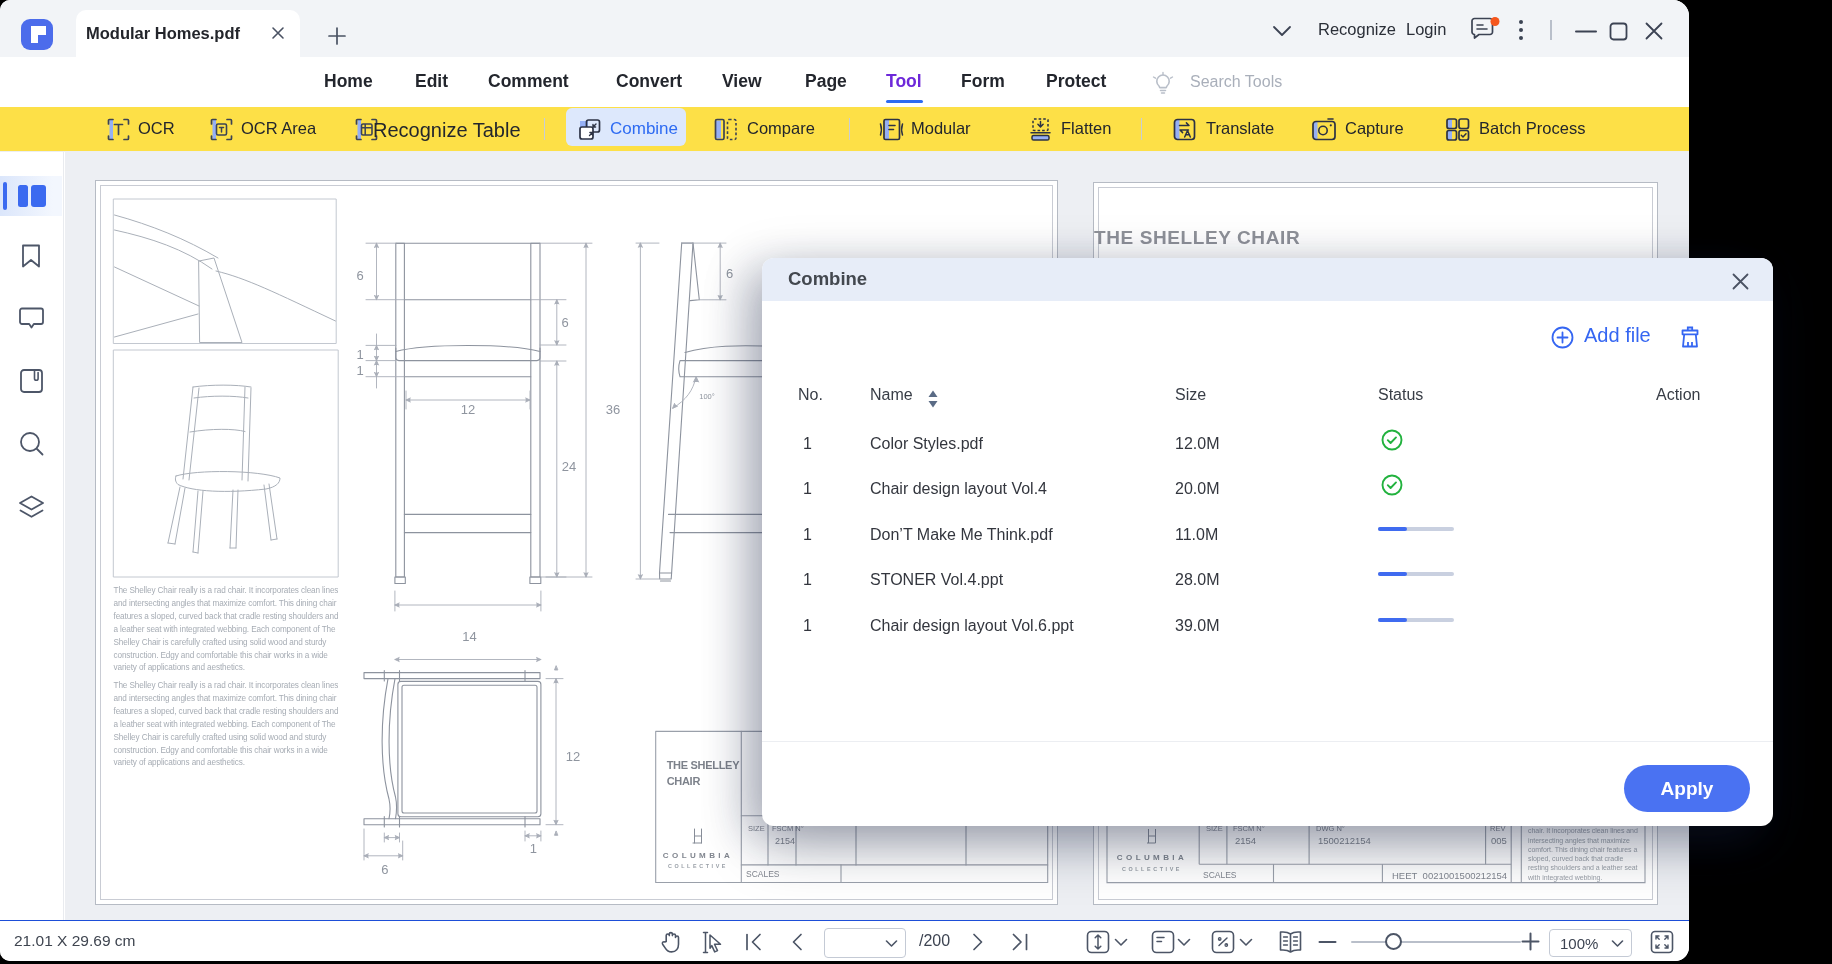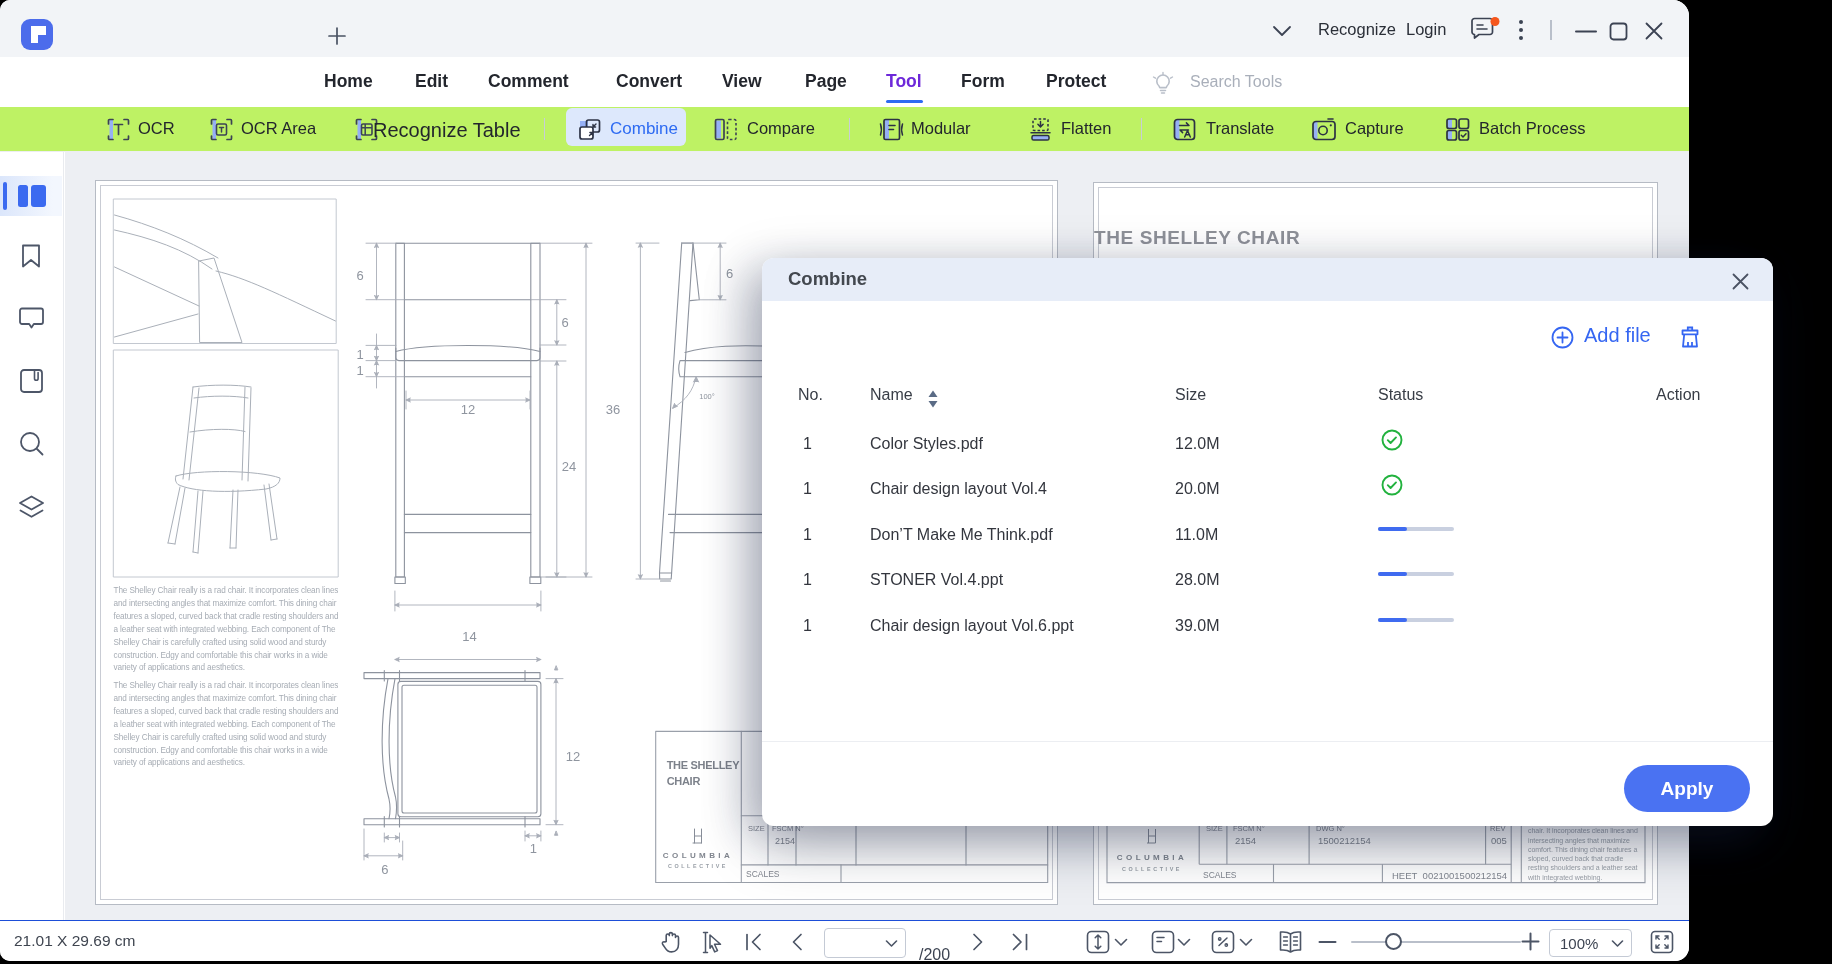--- a/index.html
+++ b/index.html
@@ -14,21 +14,21 @@
   .logo .b2 { position:absolute; left:10px; top:16px; width:7px; height:8px; background:#fff; }
   .tab { position:absolute; left:76px; top:10px; width:224px; height:47px; background:#fff; border-radius:10px 10px 0 0; }
   .tab .t { position:absolute; left:10px; top:14px; font-size:16.5px; font-weight:700; color:#23252b; }
   
   .menubar { position:absolute; left:0; top:57px; width:100%; height:50px; background:#fff; }
   .mi { position:absolute; top:14px; font-size:17.5px; font-weight:700; color:#23262d; }
   .mi.act { color:#6d28d9; }
   .underline { position:absolute; left:886px; top:43px; width:37px; height:3px; background:#2e6bf2; border-radius:2px; }
   .searcht { position:absolute; left:1190px; top:16px; font-size:16px; color:#a9afba; }
   
-  .toolbar { position:absolute; left:0; top:107px; width:100%; height:45px; background:#bef264; border-bottom:1px solid #eceef1; }
+  .toolbar { position:absolute; left:0; top:107px; width:100%; height:45px; background:#fde047; border-bottom:1px solid #eceef1; }
   .sep { position:absolute; top:11px; width:1px; height:22px; background:#c8cdd6; }
   .pill { position:absolute; left:566px; top:1px; width:120px; height:38px; background:#dde8fc; border-radius:6px; }
   
   .sidebar { position:absolute; left:0; top:152px; width:64px; height:768px; background:#fff; border-right:1px solid #e9ebef; }
   .sideact { position:absolute; left:0; top:24px; width:62px; height:40px;
     background:linear-gradient(90deg,#dbe6fb, #f3f7fe 85%); }
   .sbar { position:absolute; left:3px; top:30px; width:4px; height:28px; background:#3b6af0; border-radius:2px; }
   .sic { position:absolute; left:17px; }
   
   .canvas { position:absolute; left:65px; top:152px; width:1624px; height:768px; background:#edeff3; }
@@ -39,21 +39,21 @@
   .p2title { position:absolute; left:0; top:44px; width:100%; text-align:left; font-size:19px;
     font-weight:700; letter-spacing:0.6px; color:#8f9299; }
   
   .statusbar { position:absolute; left:0; top:920px; width:100%; height:41px; background:#fff; border-top:1px solid #1d4ed8; }
   .dims { position:absolute; left:14px; top:11px; font-size:15.5px; color:#3f4550; }
   .pginput { position:absolute; left:824px; top:7px; width:82px; height:30px; border:1px solid #c4cad5; border-radius:4px; }
   .pginput .n { position:absolute; left:11px; top:5px; font-size:16px; color:#3d4452;margin-top:48px; }
   .zoombox { position:absolute; left:1549px; top:8px; width:83px; height:28px; border:1px solid #c4cad5; border-radius:4px; }
   .zoombox .n { position:absolute; left:10px; top:5px; font-size:15px; color:#3d4452; }
   .sico { position:absolute; }
-  .stxt { position:absolute; top:25px; font-size:16px; color:#3d4452;text-align:center; }
+  .stxt { position:absolute; top:11px; font-size:16px; color:#3d4452;text-align:center; }
   
   .modal { position:absolute; left:762px; top:258px; width:1011px; height:568px; background:#fff; border-radius:12px;
     box-shadow:-20px 10px 40px rgba(35,45,85,.18), 0 18px 55px rgba(15,22,50,.35); }
   .mhead { position:absolute; left:0; top:0; width:100%; height:43px; background:#e7edf8; border-radius:12px 12px 0 0; }
   .mhead .t { position:absolute; left:26px; top:10px; font-size:18.5px; font-weight:700; color:#43484f; }
   .addfile { position:absolute; left:822px; top:66px; font-size:20px; font-weight:500; color:#3566f2; }
   .thead { position:absolute; width:100%; top:128px; font-size:16px; color:#383d46; }
   .trow { position:absolute; width:100%; font-size:16px; color:#33363e; }
   .c-no { position:absolute; left:36px; }
   .c-name { position:absolute; left:108px; }
@@ -67,20 +67,26 @@
     color:#fff; font-size:19px; font-weight:600; text-align:center; line-height:47px; }
 </style>
 </head>
 <body>
 <div class="win">
   <div class="titlebar">
     <div class="logo">
         <div class="b1"></div>
         <div class="b2"></div>
       </div>
+    <div class="tab">
+        <div class="t">Modular Homes.pdf</div>
+      <svg style="position:absolute;left:195px;top:16px" width="14" height="14" viewBox="0 0 14 14">
+        <path d="M2 2 L12 12 M12 2 L2 12" stroke="#4a5263" stroke-width="1.6" stroke-linecap="round"></path>
+        </svg>
+    </div>
     <svg style="position:absolute;left:328px;top:27px" width="18" height="18" viewBox="0 0 18 18">
       <path d="M9 1 V17 M1 9 H17" stroke="#4a5263" stroke-width="1.7" stroke-linecap="round"></path>
       </svg>
     <svg style="position:absolute;left:1272px;top:25px" width="20" height="12" viewBox="0 0 20 12">
       <path d="M2 2 L10 10 L18 2" stroke="#3c4353" stroke-width="1.8" fill="none" stroke-linecap="round" stroke-linejoin="round"></path>
       </svg>
     <span style="position:absolute;left:1318px;top:20px;font-size:16.5px;color:#2b2f38">Recognize</span>
     <span style="position:absolute;left:1406px;top:20px;font-size:16.5px;color:#2b2f38">Login</span>
     <svg style="position:absolute;left:1469px;top:17px" width="32" height="26" viewBox="0 0 32 26">
       <path d="M3 4 a2.5 2.5 0 0 1 2.5-2.5 H21 a2.5 2.5 0 0 1 2.5 2.5 V15 a2.5 2.5 0 0 1-2.5 2.5 H10 L5.5 21 V17.5 H5.5 A2.5 2.5 0 0 1 3 15 Z" fill="none" stroke="#3c4353" stroke-width="1.7" stroke-linejoin="round"></path>

